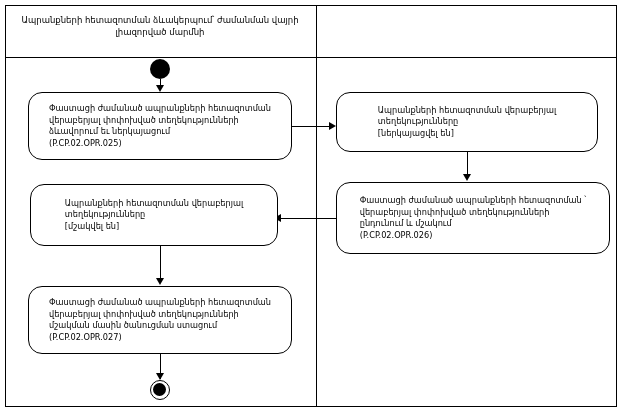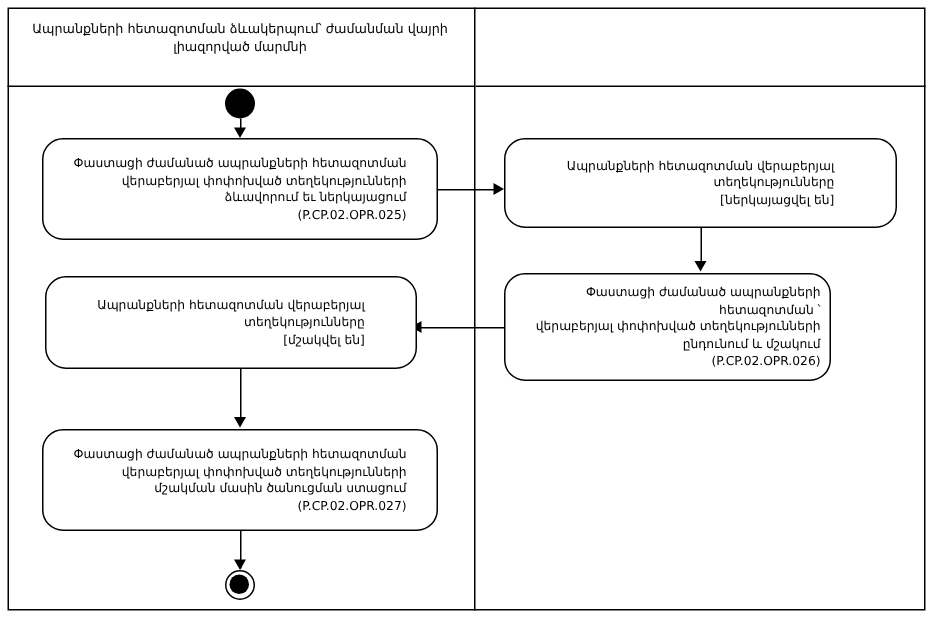--- a/index.html
+++ b/index.html
@@ -69,21 +69,21 @@
   }
   .node {
     position: absolute;
     border: 1px solid #000000;
     border-radius: 14px;
     box-sizing: border-box;
     background: #ffffff;
     display: flex;
     align-items: center;
     justify-content: center;
-    text-align: right;
+    text-align: left;
     font-size: 8.2px;
     line-height: 11.5px;
     color: #000000;
     padding: 2px 6px;
   }
   .node span {
     display: block;
     white-space: pre-line;
   }
   .start-node {
@@ -169,21 +169,21 @@
 
   <div class="node" style="left:336px; top:92px; width:262px; height:60px;">
     <span>Ապրանքների հետազոտման վերաբերյալ
 տեղեկությունները
 [ներկայացվել են]</span>
   </div>
 
   <div class="edge-line" style="left:466.5px; top:152px; width:1px; height:25px;"></div>
   <div class="arrow-down" style="left:463px; top:174px;"></div>
 
-  <div class="node" style="left:336px; top:182px; width:218px; height:72px;">
+  <div class="node" style="left:336px; top:182px; width:274px; height:72px;">
     <span>Փաստացի ժամանած ապրանքների հետազոտման ՝
 վերաբերյալ փոփոխված տեղեկությունների
 ընդունում և մշակում
 (P.CP.02.OPR.026)</span>
   </div>
 
   <div class="edge-line" style="left:278px; top:217.5px; width:58px; height:1px;"></div>
   <div class="arrow-left" style="left:274px; top:214px;"></div>
 
   <div class="node" style="left:30px; top:184px; width:248px; height:62px;">

